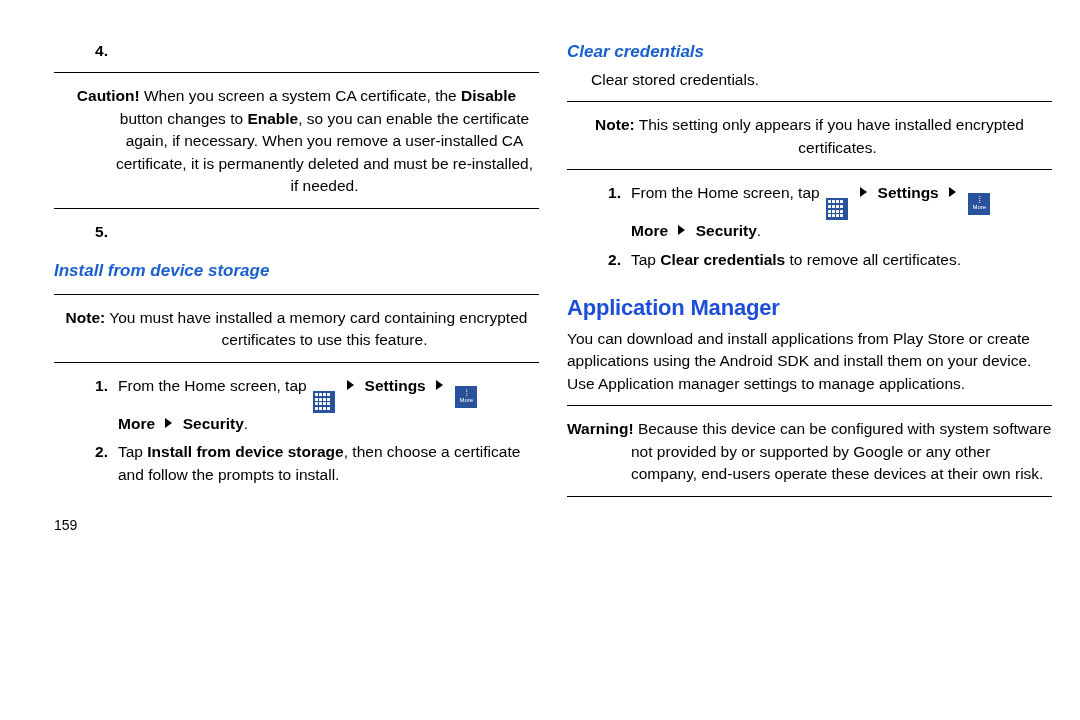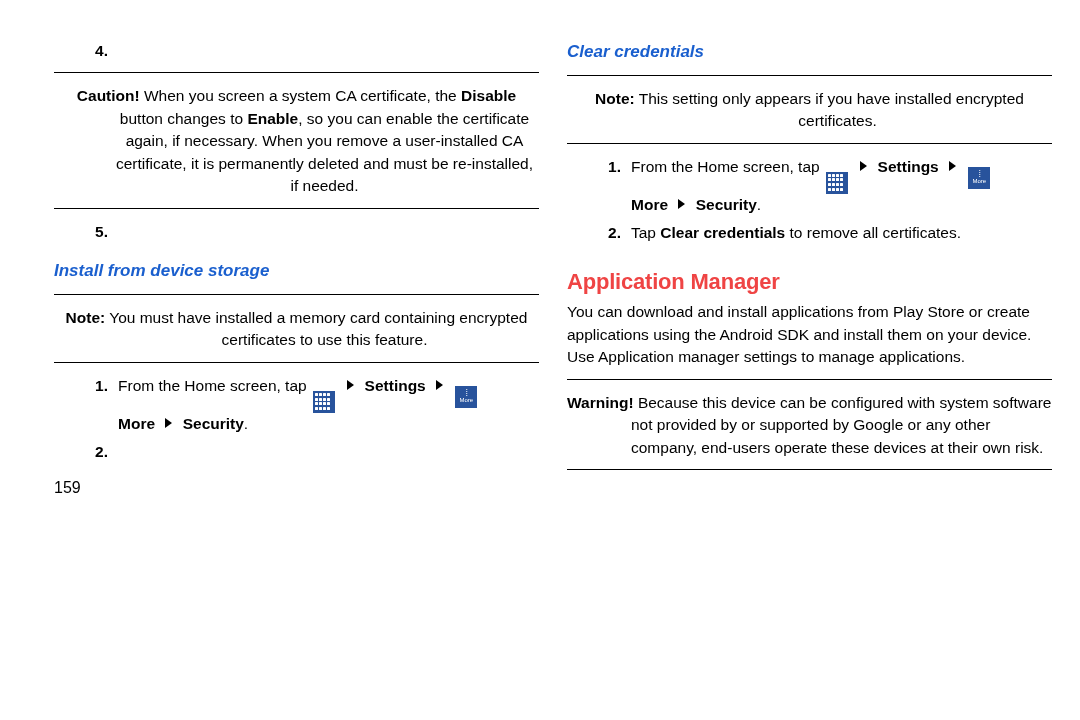--- a/index.html
+++ b/index.html
@@ -38,21 +38,21 @@
   }
   .sub-heading {
     font-style: italic;
     font-weight: bold;
     color: #1a5fce;
     font-size: 17px;
     margin: 16px 0 4px 0;
   }
   .main-heading {
     font-weight: 800;
-    color: #ef4444;
+    color: #1d4ed8;
     font-size: 22px;
     margin: 21px 0 4px 0;
     letter-spacing: -0.2px;
   }
   p { margin: 4px 0 10px 0; }
   .indent { margin-left: 24px; }
   .rule {
     border: none;
     border-top: 1.5px solid #000;
     margin: 10px 0 12px 0;
@@ -103,22 +103,22 @@
   .hanging {
     padding-left: 56px;
     text-indent: -56px;
     text-align: center;
   }
   .hanging2 {
     padding-left: 64px;
     text-indent: -64px;
   }
   .page-num {
-    font-size: 16px;
-    margin-top: 12px;
+    font-size: 14px;
+    margin-top: 29px;
   }
 </style>
 </head>
 <body>
 
 <div class="page">
 
   <div class="col">
 
     <div class="ol-item">
@@ -176,27 +176,31 @@
           </span>
         <br>
         <b>More</b>
         <span class="arrow"></span>
         <b>Security</b>.
       </div>
     </div>
 
     <div class="ol-item">
       <div class="ol-num">2.</div>
+      <div class="ol-body">
+        <span>Tap </span><b>Install from device storage</b><span>, then choose a certificate and follow the prompts to install.</span>
+      </div>
     </div>
 
     <div class="page-num">159</div>
   </div>
 
   <div class="col">
     <div class="sub-heading" style="margin-top:0">Clear credentials</div>
+    <p class="indent">Clear stored credentials.</p>
 
     <hr class="rule">
     <p class="hanging">
       <b>Note:</b><span> This setting only appears if you have installed encrypted certificates.</span>
     </p>
     <hr class="rule">
 
     <div class="ol-item">
       <div class="ol-num">1.</div>
       <div class="ol-body">

